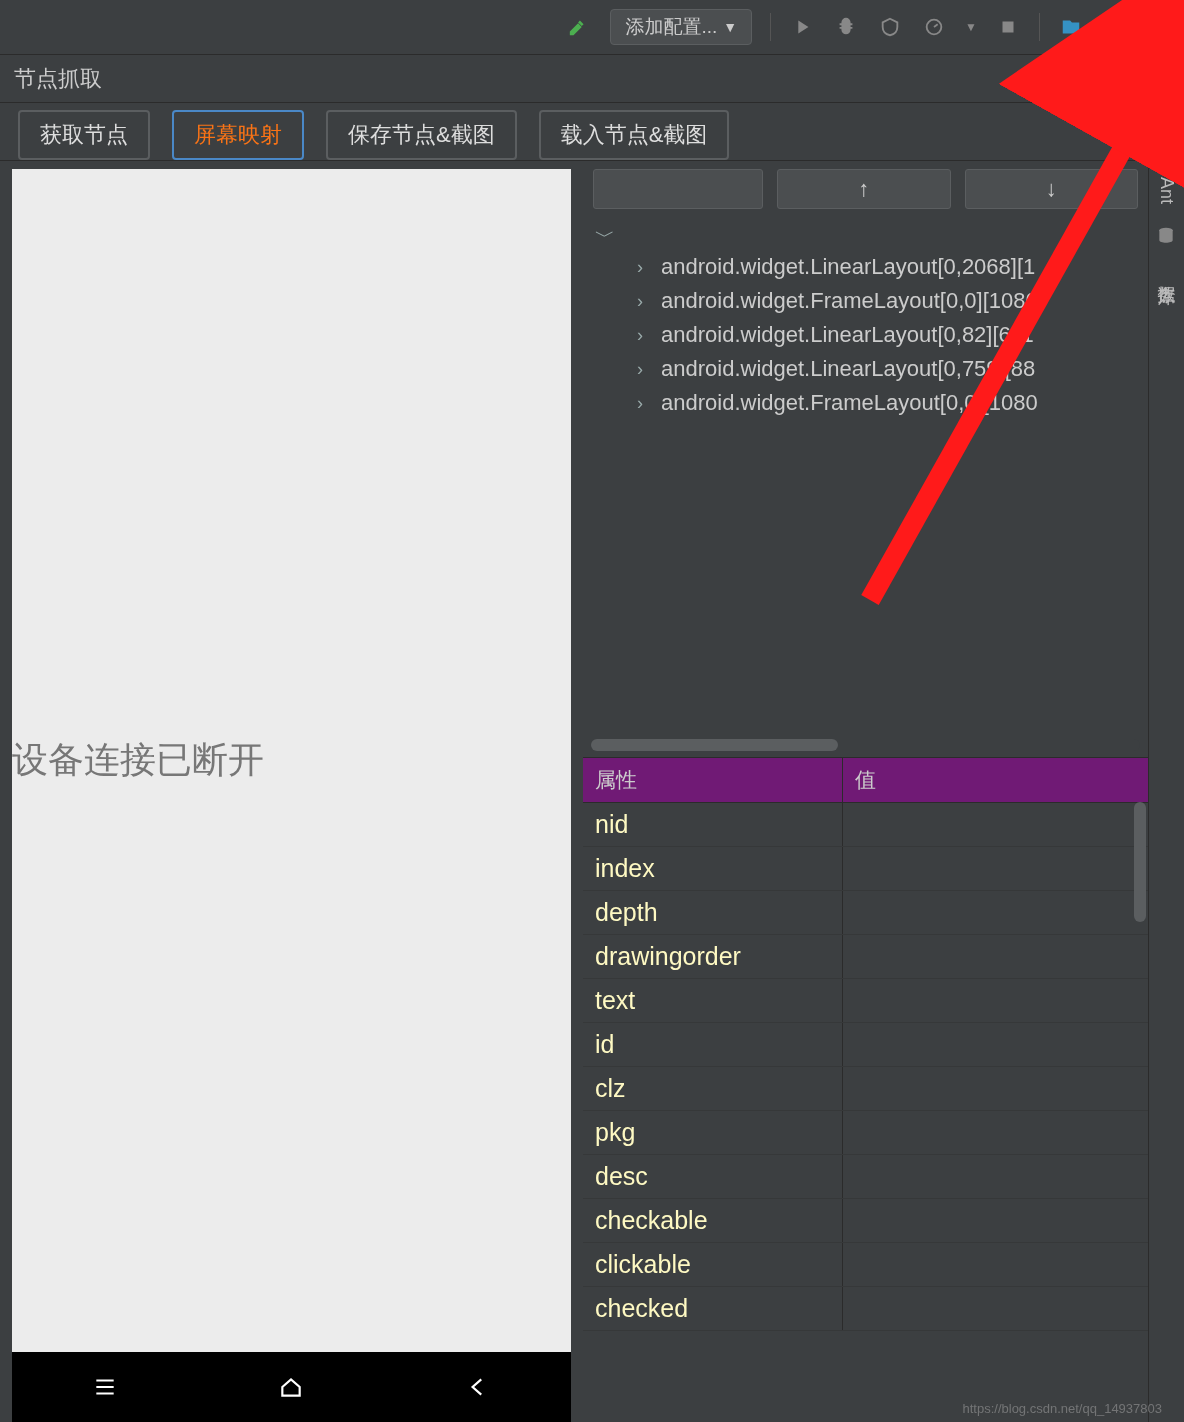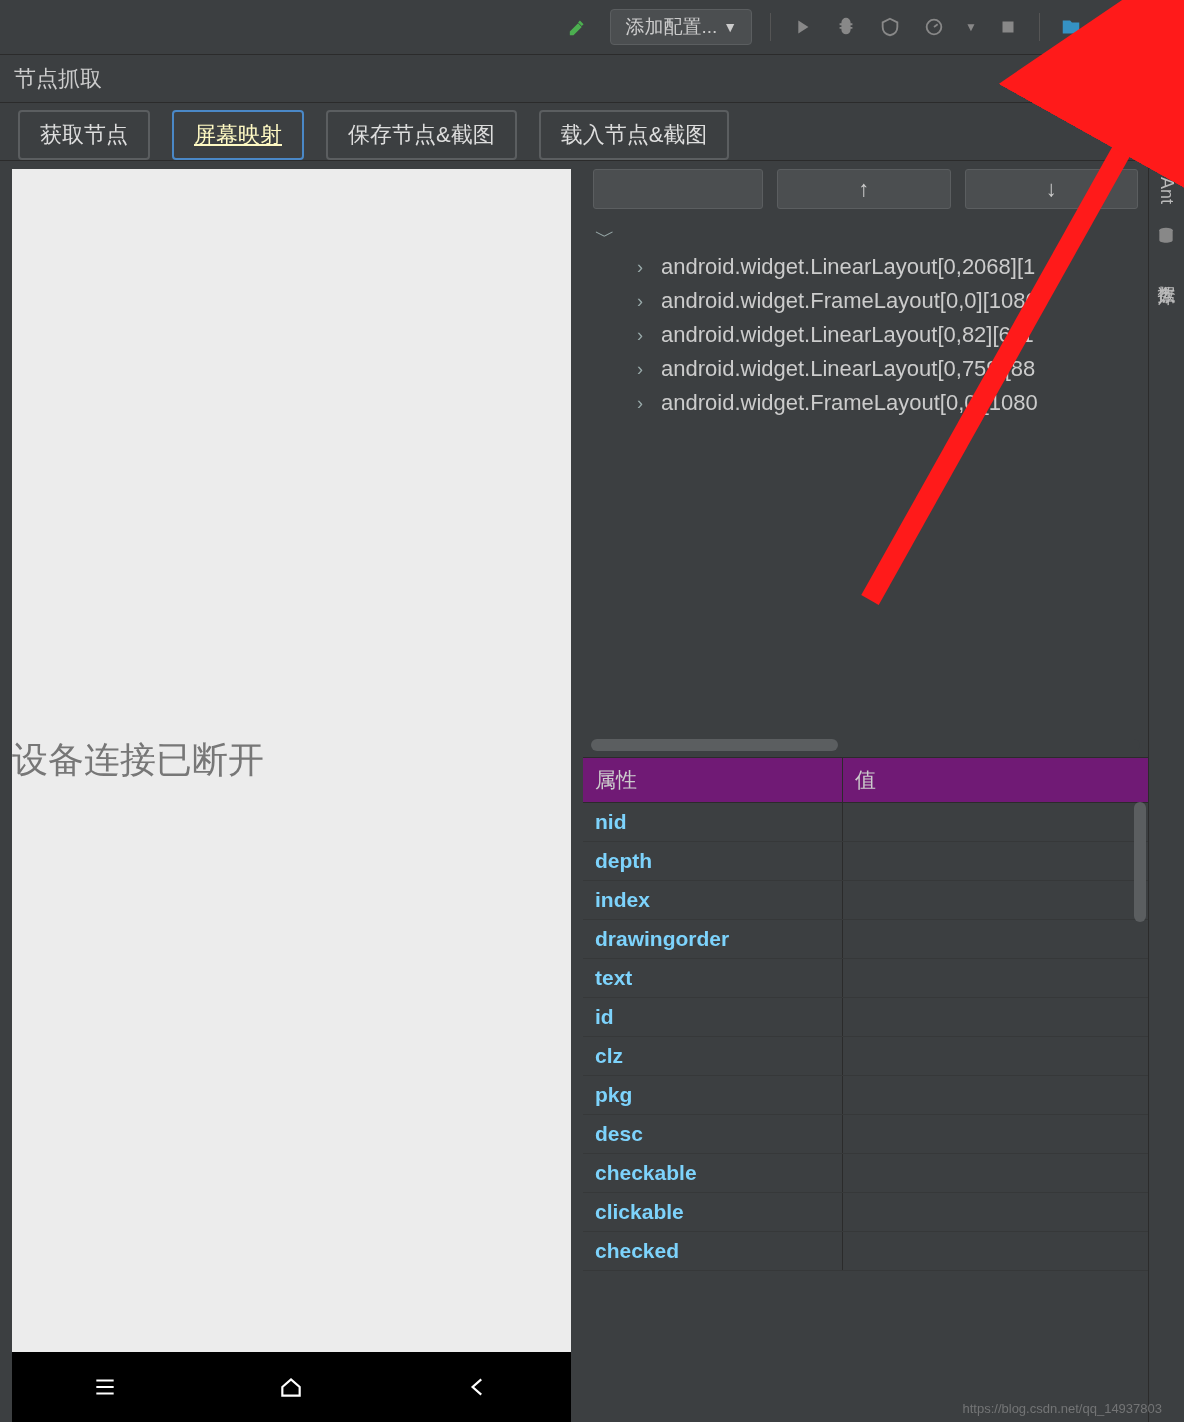--- a/index.html
+++ b/index.html
@@ -14,21 +14,21 @@
 
 
 .panel-header { height:48px; display:flex; align-items:center; padding:0 14px; background:#3c3f41; border-bottom:1px solid #2b2b2b; width:calc(100% - 36px);}
 .panel-header .title { font-size:22px; color:#ccc; flex:1; }
 .panel-header .hico { width:26px; height:26px; margin-left:14px; cursor:pointer; color:#999; display:flex; align-items:center; justify-content:center;}
 .panel-header .hico svg{width:22px;height:22px;}
 
 
 .actions-row { height:58px; display:flex; align-items:flex-end; padding:0 18px; gap:22px; border-bottom:1px solid #2b2b2b; width:calc(100% - 36px);}
 .actions-row button { background:transparent; border:2px solid #5b5e60; color:#ddd; font-size:22px; padding:8px 20px; border-radius:4px; cursor:pointer;}
-.actions-row button.selected { border:2px solid #4a88c7; color:#fef9c3;text-decoration:underline; }
+.actions-row button.selected { border:2px solid #4a88c7; color:#f97316; }
 
 
 .main { display:flex; height:calc(100% - 55px - 48px - 58px); width:calc(100% - 36px); }
 .left-col { width:583px; display:flex; flex-direction:column; background:#3c3f41; padding:8px 12px 0 12px;}
 .device-preview { flex:1; background:#ececec; display:flex; align-items:center; color:#777; font-size:36px;}
 .device-navbar { height:70px; background:#000; display:flex; align-items:center; justify-content:space-around;}
 .device-navbar .nbtn{ color:#fff; width:30px; height:30px; display:flex; align-items:center; justify-content:center;}
 .device-navbar .nbtn svg{width:26px;height:26px;}
 
 .right-col { flex:1; display:flex; flex-direction:column; overflow:hidden;}
@@ -44,21 +44,21 @@
 .tree-scrollbar{height:12px;background:#3c3f41;margin:2px 8px 6px 8px;border-radius:6px;position:relative;}
 .tree-scrollbar .thumb{position:absolute;left:0;top:0;width:45%;height:100%;background:#5b5e60;border-radius:6px;}
 
 .prop-table { border-top:1px solid #2b2b2b; flex:1; overflow:hidden; position:relative;}
 .prop-header{ display:flex; background:#701a75; border-bottom:1px solid #2b2b2b;}
 .prop-header div{ padding:8px 12px; font-size:21px; color:#ccc;}
 .prop-header .c1{ width:46%; border-right:1px solid #2b2b2b;}
 .prop-header .c2{ flex:1;}
 .prop-body{ }
 .prop-row{ display:flex; border-bottom:1px solid #2b2b2b55;}
-.prop-row div{ padding:7px 12px; font-size:21px; color:#7dd3fc;font-weight:bold;}
+.prop-row div{ padding:7px 12px; font-size:25px; color:#fef9c3;}
 .prop-row .c1{ width:46%; border-right:1px solid #2b2b2b;}
 .prop-row .c2{ flex:1;}
 .prop-vscroll{position:absolute;right:2px;top:44px;width:12px;height:60%;}
 .prop-vscroll .thumb{width:100%;height:120px;background:#5b5e60;border-radius:6px;}
 
 
 .right-sidebar { position:absolute; right:0; top:55px; width:36px; height:calc(100% - 55px); background:#3c3f41; border-left:1px solid #2b2b2b; display:flex; flex-direction:column; align-items:center; padding-top:8px; gap:22px;}
 .right-sidebar .vtab { writing-mode:vertical-rl; font-size:18px; color:#bbb; cursor:pointer; padding-top:2px; display:flex; align-items:center; gap:6px;}
 .right-sidebar .vico { width:22px; height:22px; color:#888;}
 .right-sidebar .vico svg{width:20px;height:20px;}
@@ -212,25 +212,25 @@
       <div class="prop-header">
         <div class="c1">属性</div>
         <div class="c2">值</div>
       </div>
       <div class="prop-body" id="prop-body">
           <div class="prop-row">
             <div class="c1">nid</div>
             <div class="c2"></div>
           </div>
           <div class="prop-row">
+            <div class="c1">index</div>
+            <div class="c2"></div>
+          </div>
+          <div class="prop-row">
             <div class="c1">depth</div>
-            <div class="c2"></div>
-          </div>
-          <div class="prop-row">
-            <div class="c1">index</div>
             <div class="c2"></div>
           </div>
           <div class="prop-row">
             <div class="c1">drawingorder</div>
             <div class="c2"></div>
           </div>
           <div class="prop-row">
             <div class="c1">text</div>
             <div class="c2"></div>
           </div>

